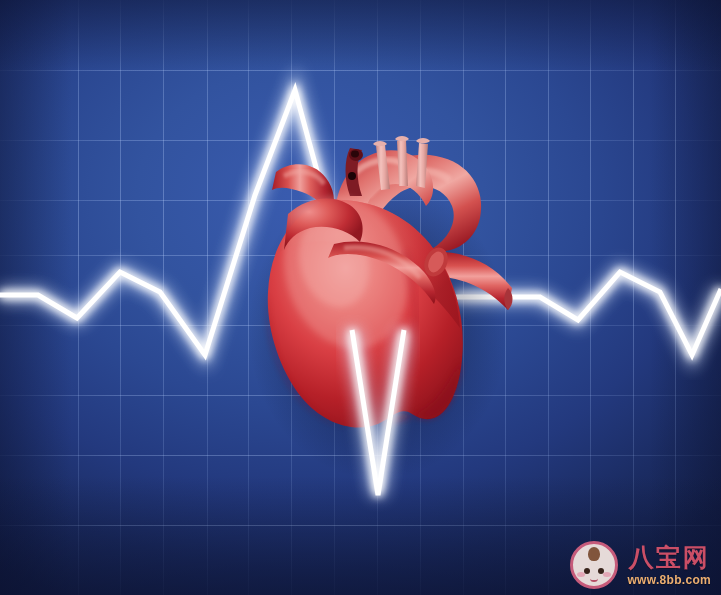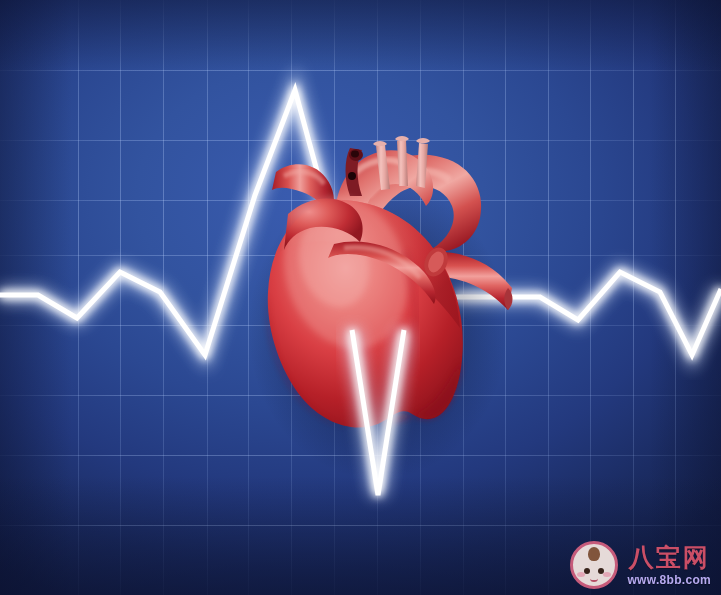--- a/index.html
+++ b/index.html
@@ -159,21 +159,21 @@
     font-weight: bold;
     letter-spacing: 2px;
     color: #d9536a;
     text-shadow: 0 1px 1px rgba(0,0,0,.35);
   }
   .wm-url {
     margin-top: 4px;
     font-size: 12px;
     font-weight: bold;
     letter-spacing: .3px;
-    color: #c4b5fd;
+    color: #fdba74;
     text-shadow: 0 1px 1px rgba(0,0,0,.45);
   }
 </style>
 </head>
 <body>
 
 <div id="stage">
 
   <div class="bg-base2"></div>
 

